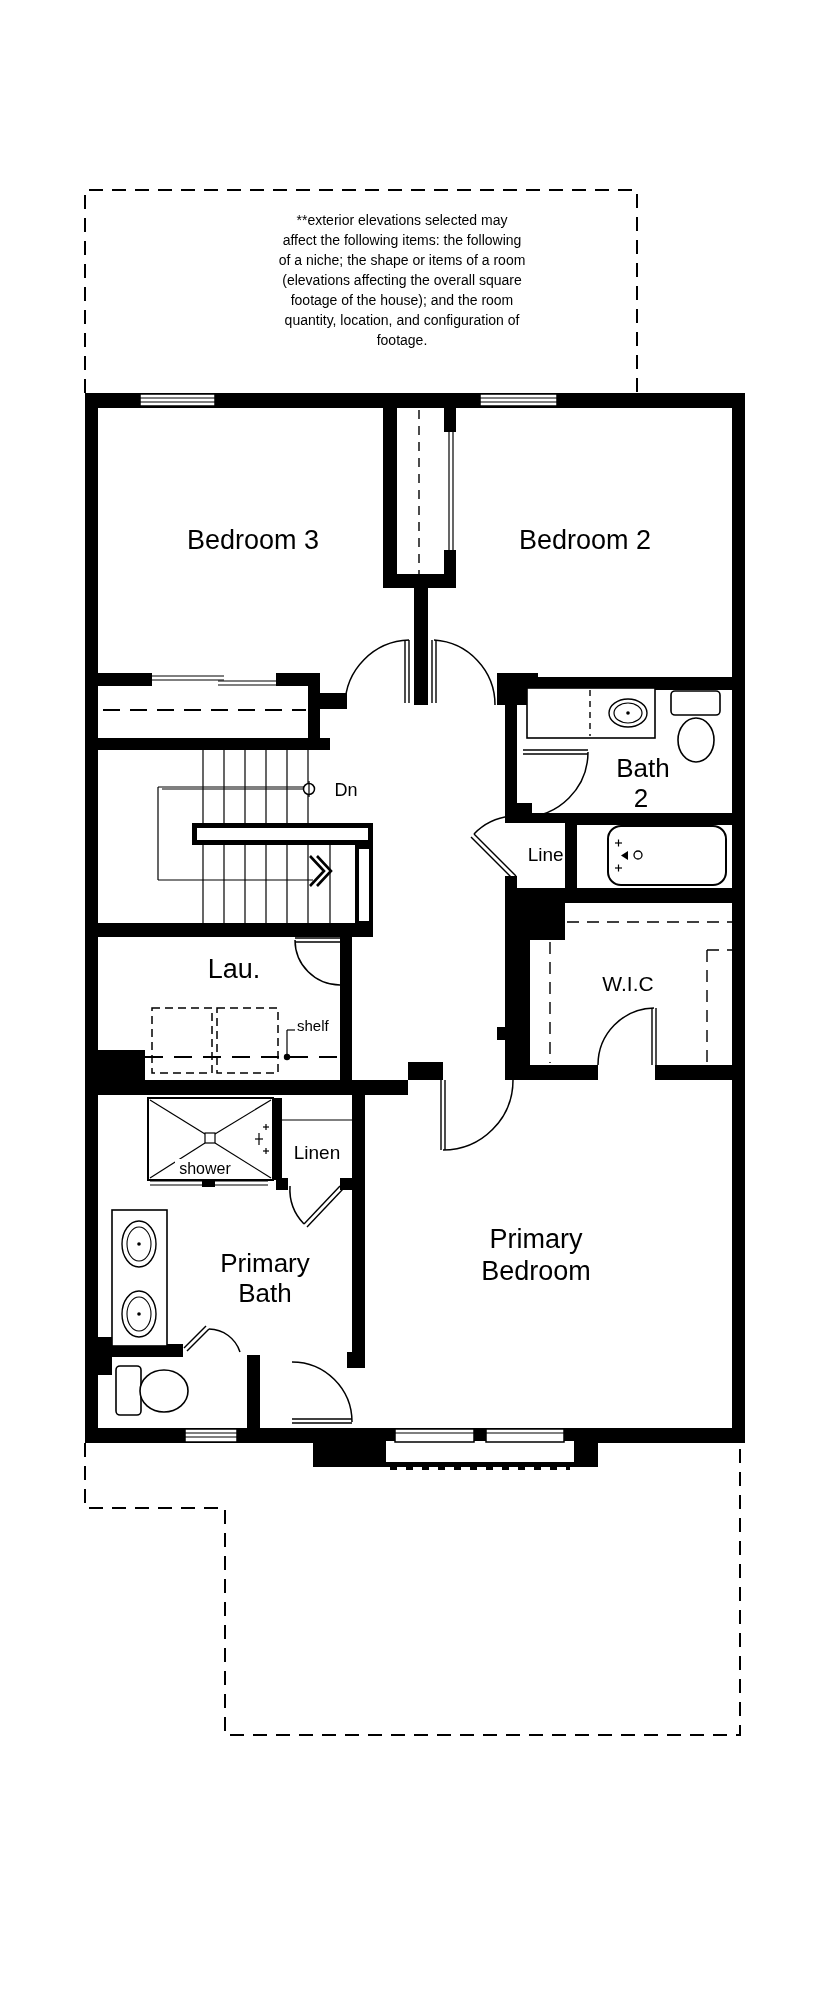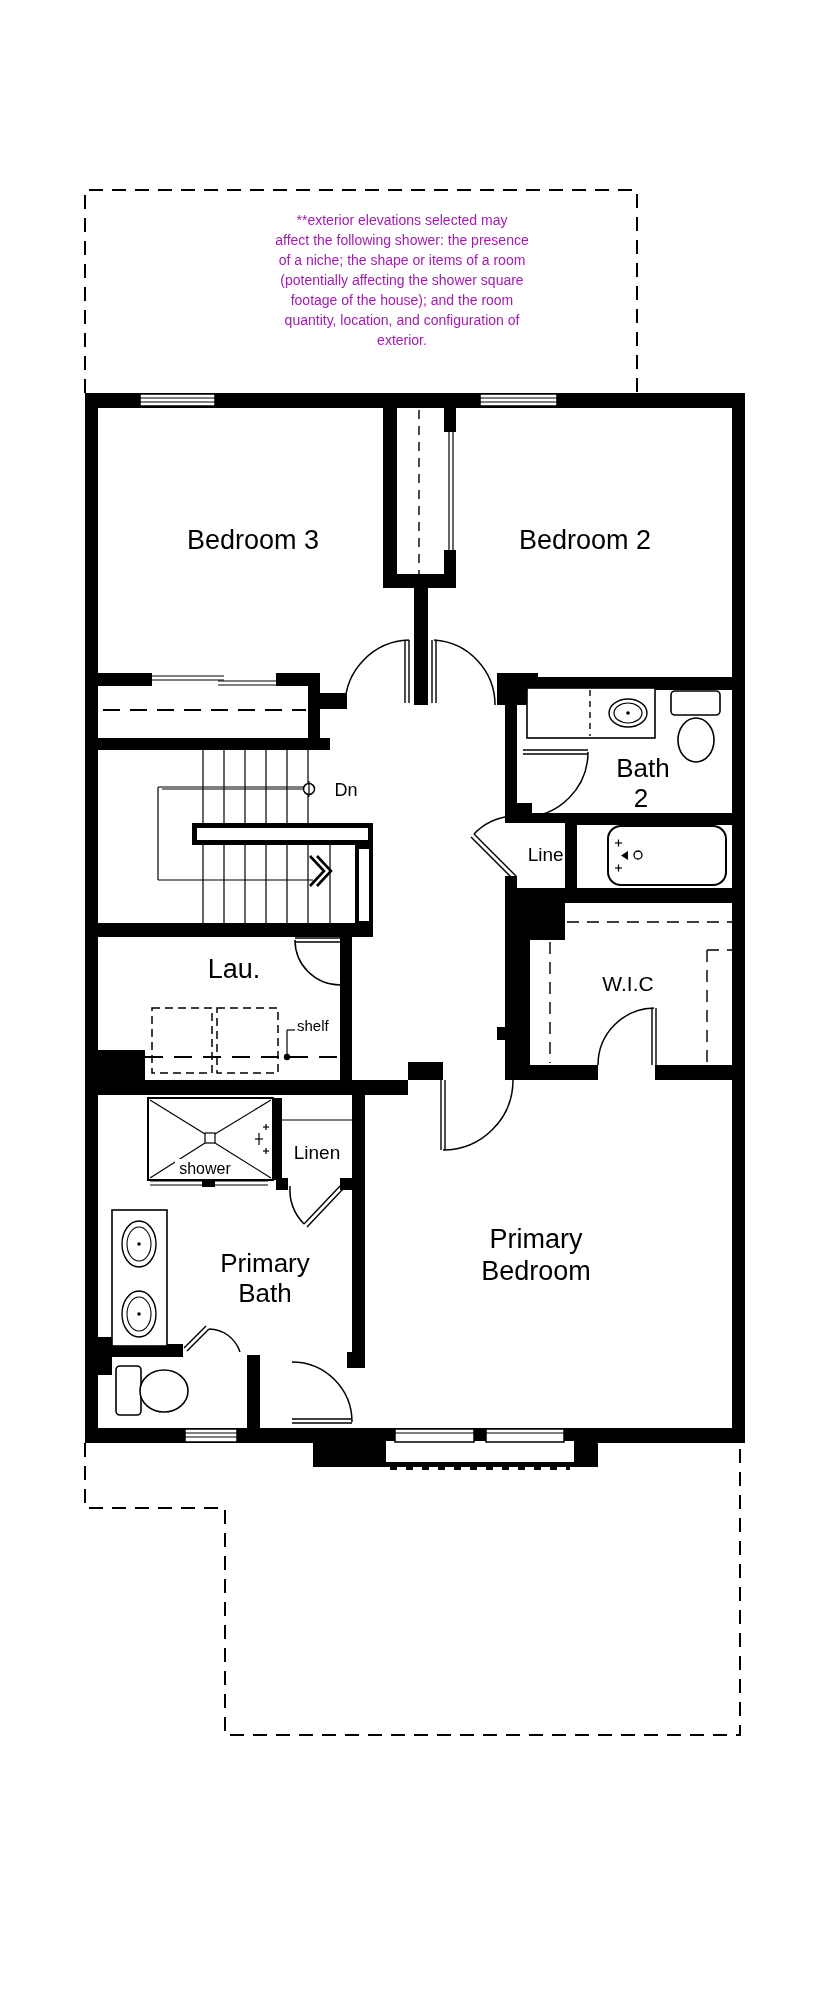--- a/index.html
+++ b/index.html
@@ -1,40 +1,40 @@
 <!DOCTYPE html>
 <html><head>
 <meta charset="utf-8">
 <style>
   html,body{margin:0;padding:0;background:#ffffff;}
   body{width:840px;height:2003px;position:relative;font-family:"Liberation Sans",sans-serif;}
   #plan{position:absolute;left:0;top:0;}
   #disclaimer{
     position:absolute;left:237px;top:210px;width:330px;
-    font-size:14px;line-height:20px;text-align:center;color:#a21caf;
+    font-size:14px;line-height:20px;text-align:center;color:#000000;
     font-family:"Liberation Sans",sans-serif;
   }
   svg text{fill:#000;font-family:"Liberation Sans",sans-serif;}
   .wall{fill:#000;stroke:none;}
   .thin{stroke:#000;stroke-width:1.2;fill:none;}
   .door{stroke:#000;stroke-width:1.4;fill:none;}
   .arc{stroke:#000;stroke-width:1.5;fill:none;}
   .winbox{fill:#fff;stroke:#000;stroke-width:1.5;}
 </style>
 </head>
 <body>
 
 <div id="disclaimer">
   <div>**exterior elevations selected may</div>
-  <div>affect the following shower: the presence</div>
+  <div>affect the following items: the following</div>
   <div>of a niche; the shape or items of a room</div>
-  <div>(potentially affecting the shower square</div>
+  <div>(elevations affecting the overall square</div>
   <div>footage of the house); and the room</div>
   <div>quantity, location, and configuration of</div>
-  <div>exterior.</div>
+  <div>footage.</div>
 </div>
 
 <svg id="plan" width="840" height="2003" viewBox="0 0 840 2003">
 
   <g>
     <path d="M 85 393 L 85 190 L 637 190 L 637 393" fill="none" stroke="#000" stroke-width="2" stroke-dasharray="14 9"></path>
   </g>
   <g>
     <path d="M 85 1443 L 85 1508 L 225 1508 L 225 1735 L 740 1735 L 740 1443" fill="none" stroke="#000" stroke-width="2" stroke-dasharray="14 9"></path>
   </g>

